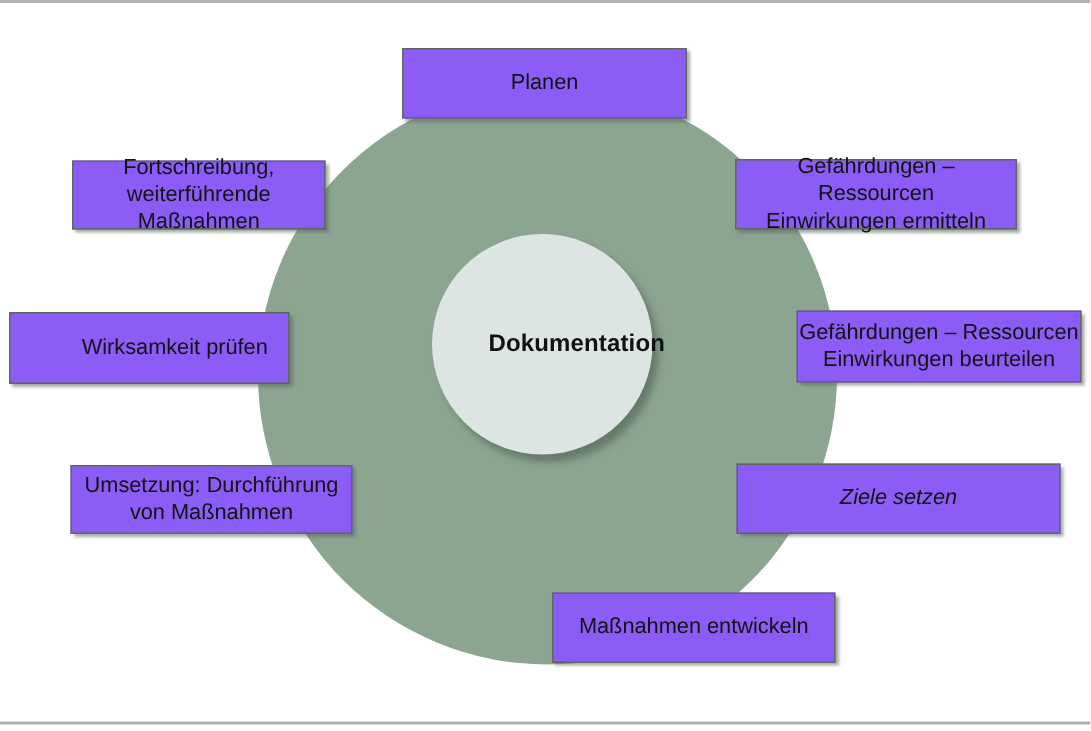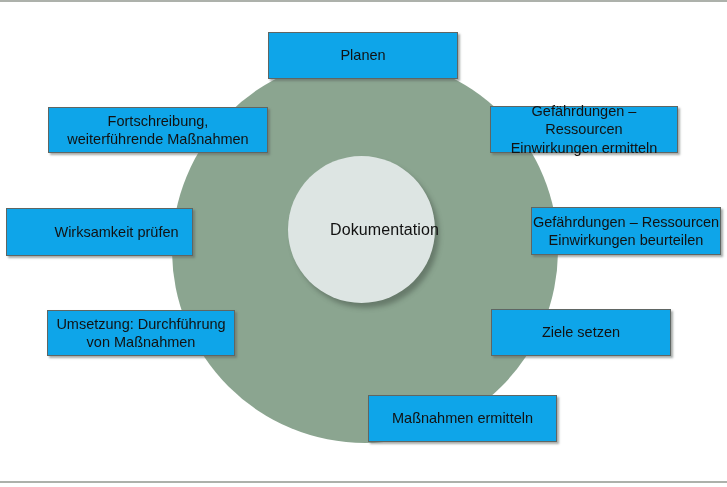--- a/index.html
+++ b/index.html
@@ -47,51 +47,51 @@
     border-radius: 50%;
     background: #dde5e3;
     box-shadow: 4px 5px 5px rgba(60, 72, 62, 0.45);
     display: flex;
     align-items: center;
     justify-content: center;
     z-index: 2;
   }
   .inner-circle .center-label {
     font-size: 16px;
-    font-weight: normal;
+    font-weight: bold;
     color: #111111;
     letter-spacing: 0.1px;
     padding-left: 46px;
   }
 
   .step {
     position: absolute;
-    background: #0ea5e9;
+    background: #8b5cf6;
     border: 1px solid #5f6663;
     box-shadow: 2px 2px 2px rgba(95, 102, 99, 0.55);
     display: flex;
     align-items: center;
     justify-content: center;
     text-align: center;
     font-size: 14.5px;
     line-height: 1.26;
     color: #121212;
     white-space: pre-line;
     z-index: 3;
   }
 
   .step-planen         { left: 268px; top: 32px;  width: 190px; height: 47px; }
   .step-ermitteln      { left: 490px; top: 106px; width: 188px; height: 47px; }
   .step-beurteilen     { left: 531px; top: 207px; width: 190px; height: 48px; }
-  .step-ziele          { left: 491px; top: 309px; width: 180px; height: 47px; }
+  .step-ziele          { left: 491px; top: 309px; width: 216px; height: 47px; font-style: italic; }
   .step-entwickeln     { left: 368px; top: 395px; width: 189px; height: 47px; }
   .step-auswahl        { left: 160px; top: 395px; width: 188px; height: 48px; }
   .step-umsetzung      { left: 47px;  top: 310px; width: 188px; height: 46px; }
   .step-wirksamkeit    { left: 6px;   top: 208px; width: 187px; height: 48px; padding-left: 34px; }
-  .step-fortschreibung { left: 48px;  top: 107px; width: 220px; height: 46px; }
+  .step-fortschreibung { left: 48px;  top: 107px; width: 169px; height: 46px; }
 </style>
 </head>
 <body>
 
 <div class="figure">
 
   <div class="rule rule-top"></div>
   <div class="rule rule-bottom"></div>
 
   <div class="outer-circle"></div>
@@ -103,21 +103,21 @@
   <div class="step step-planen">Planen</div>
 
   <div class="step step-ermitteln">Gefährdungen – Ressourcen
 Einwirkungen ermitteln</div>
 
   <div class="step step-beurteilen">Gefährdungen – Ressourcen
 Einwirkungen beurteilen</div>
 
   <div class="step step-ziele">Ziele setzen</div>
 
-  <div class="step step-entwickeln">Maßnahmen ermitteln</div>
+  <div class="step step-entwickeln">Maßnahmen entwickeln</div>
 
 
   <div class="step step-umsetzung">Umsetzung: Durchführung
 von Maßnahmen</div>
 
   <div class="step step-wirksamkeit">Wirksamkeit prüfen</div>
 
   <div class="step step-fortschreibung">Fortschreibung,
 weiterführende Maßnahmen</div>
 

